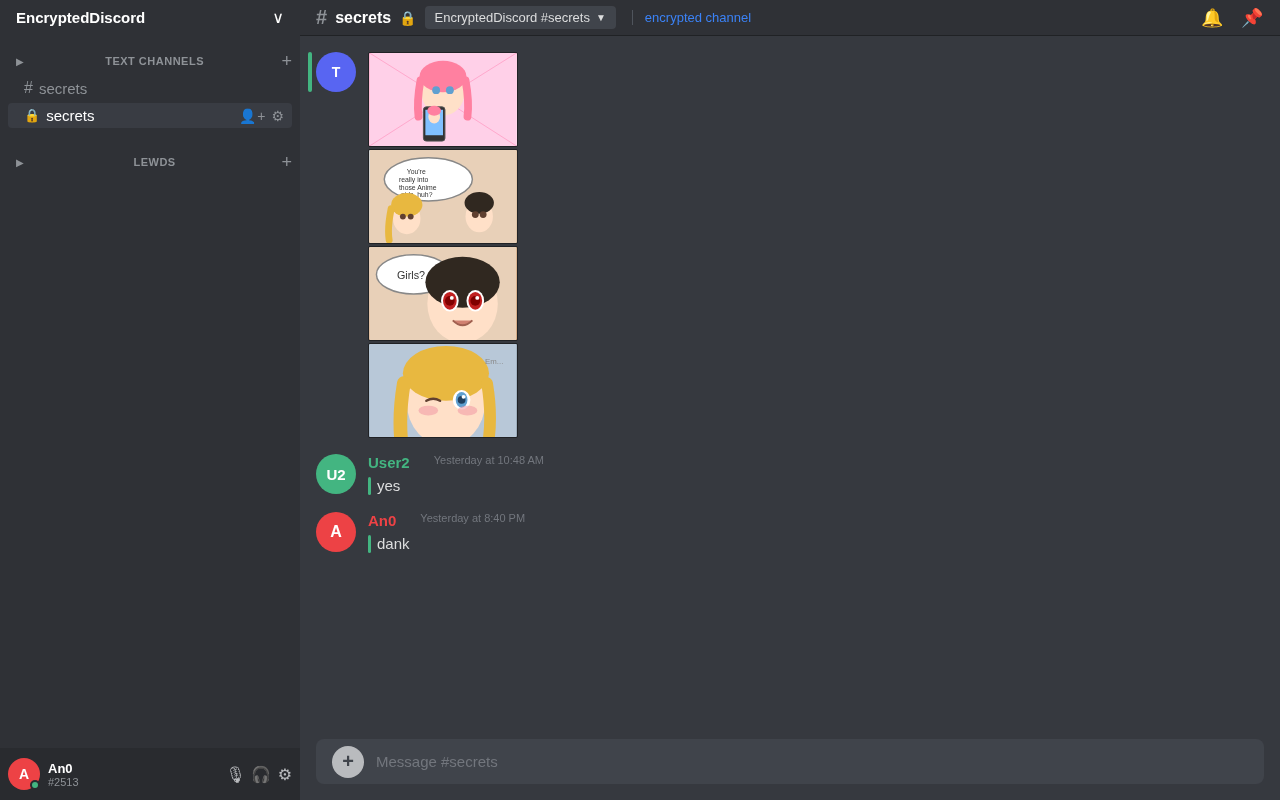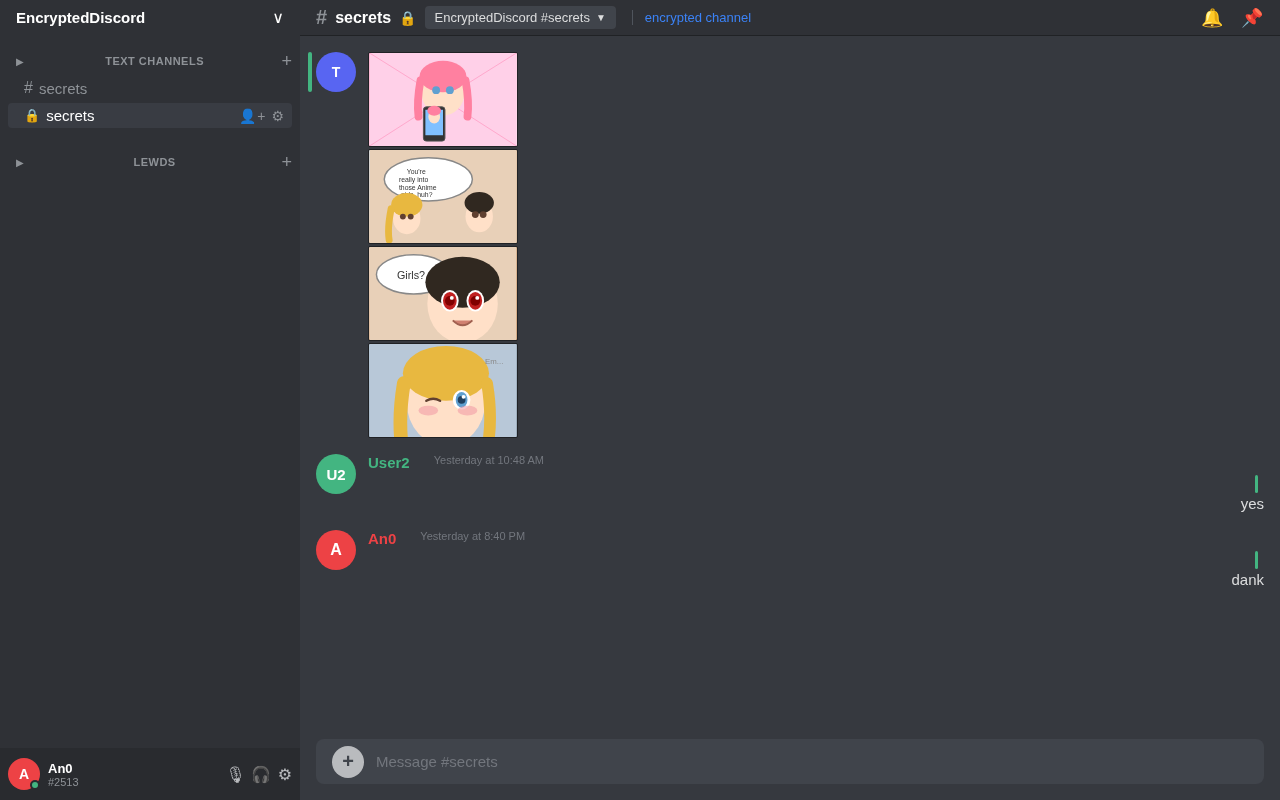--- a/index.html
+++ b/index.html
@@ -237,22 +237,21 @@
       width: 3px;
       height: 18px;
       background: #43b581;
       border-radius: 2px;
       margin-right: 6px;
       vertical-align: middle;
     }
 
     .message-with-bar {
       display: flex;
-      align-items: flex-end;
-      flex-direction: column;
+      align-items: center;
     }
 
     .comic-panel {
       width: 150px;
       height: 95px;
       background: #2f3136;
       border: 1px solid #202225;
       border-radius: 2px;
       overflow: hidden;
       display: flex;

